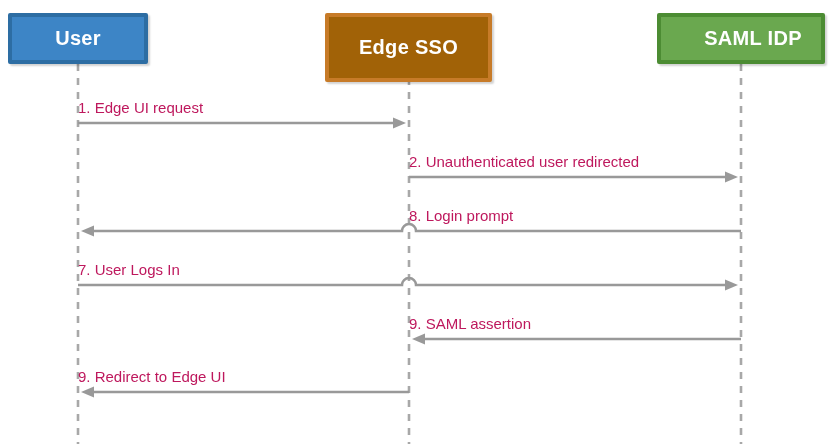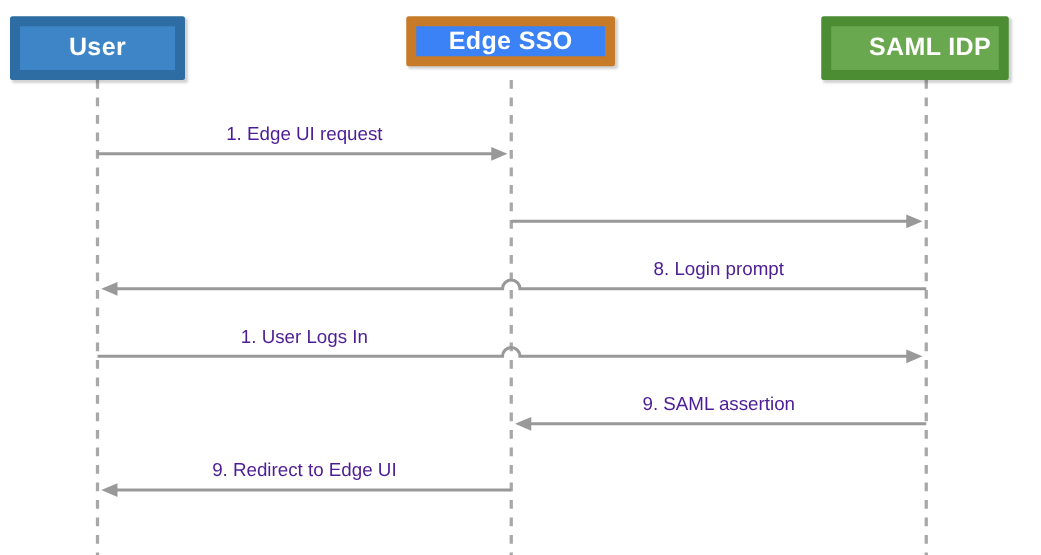--- a/index.html
+++ b/index.html
@@ -7,37 +7,36 @@
     position:relative;
     width:833px;height:444px;
     background:#ffffff;
     font-family:"Liberation Sans", sans-serif;
     overflow:hidden;
   }
   #wires{position:absolute;left:0;top:0;width:833px;height:444px;}
   .actor{
     position:absolute;
     display:flex;align-items:center;justify-content:center;
-    border:8px solid #7f1d1d;
+    border:4px solid #7f1d1d;
     border-radius:2px;
     box-shadow:2px 2px 2px rgba(0,0,0,0.18);
     box-sizing:border-box;
   }
   .actor span{
     color:#ffffff;
     font-weight:bold;
     font-size:20px;
     letter-spacing:0.3px;
   }
   .msg-label{
     position:absolute;
     height:20px;line-height:20px;
-    text-align:center;
     font-size:15px;
-    color:#4c1d95;
+    color:#be185d;
     white-space:nowrap;
   }
 </style>
 </head>
 <body>
 
 <div class="canvas">
 
   <svg id="wires" xmlns="http://www.w3.org/2000/svg" viewBox="0 0 833 444">
       <line x1="78" y1="64" x2="78" y2="444" stroke="#a8a8a8" stroke-width="2.6" stroke-dasharray="7 7"></line>
@@ -53,26 +52,27 @@
       <polygon points="738,285 725,279.5 725,290.5" fill="#999999"></polygon>
       <path d="M 741 339 L 423 339" fill="none" stroke="#999999" stroke-width="2.5"></path>
       <polygon points="412,339 425,333.5 425,344.5" fill="#999999"></polygon>
       <path d="M 409 392 L 92 392" fill="none" stroke="#999999" stroke-width="2.5"></path>
       <polygon points="81,392 94,386.5 94,397.5" fill="#999999"></polygon>
     </svg>
 
   <div class="actor" id="actor-user" style="left: 8px; top: 13px; width: 140px; height: 51px; background: rgb(61, 133, 198); border-color: rgb(45, 109, 163);">
     <span>User</span>
   </div>
-  <div class="actor" id="actor-edge_sso" style="left: 325px; top: 13px; width: 167px; height: 40px; background: #3b82f6; border-color: rgb(199, 123, 40);">
+  <div class="actor" id="actor-edge_sso" style="left: 325px; top: 13px; width: 167px; height: 69px; background: #a16207; border-color: rgb(199, 123, 40);">
     <span>Edge SSO</span>
   </div>
-  <div class="actor" id="actor-saml_idp" style="left: 657px; top: 13px; width: 150px; height: 51px; background: rgb(106, 168, 79); border-color: rgb(76, 140, 51); padding-left: 24px;">
+  <div class="actor" id="actor-saml_idp" style="left: 657px; top: 13px; width: 168px; height: 51px; background: rgb(106, 168, 79); border-color: rgb(76, 140, 51); padding-left: 24px;">
     <span>SAML IDP</span>
   </div>
 
   <div class="msg-label" id="msg-0" style="left: 78px; width: 331px; top: 98px;">1. Edge UI request</div>
+  <div class="msg-label" id="msg-1" style="left: 409px; width: 332px; top: 152px;">2. Unauthenticated user redirected</div>
   <div class="msg-label" id="msg-2" style="left: 409px; width: 332px; top: 206px;">8. Login prompt</div>
-  <div class="msg-label" id="msg-3" style="left: 78px; width: 331px; top: 260px;">1. User Logs In</div>
+  <div class="msg-label" id="msg-3" style="left: 78px; width: 331px; top: 260px;">7. User Logs In</div>
   <div class="msg-label" id="msg-4" style="left: 409px; width: 332px; top: 314px;">9. SAML assertion</div>
   <div class="msg-label" id="msg-5" style="left: 78px; width: 331px; top: 367px;">9. Redirect to Edge UI</div>
 
 </div>
 
 </body></html>

